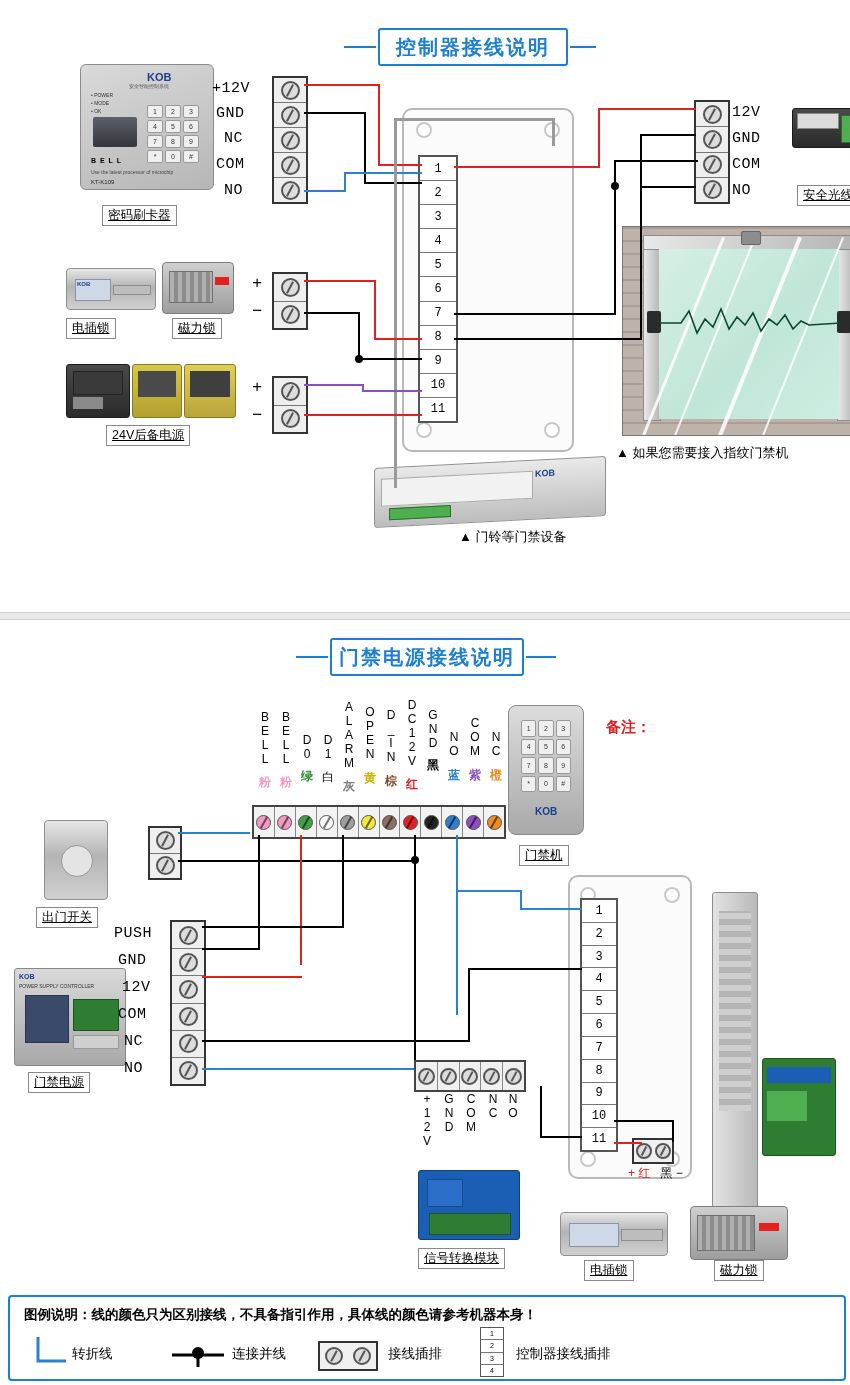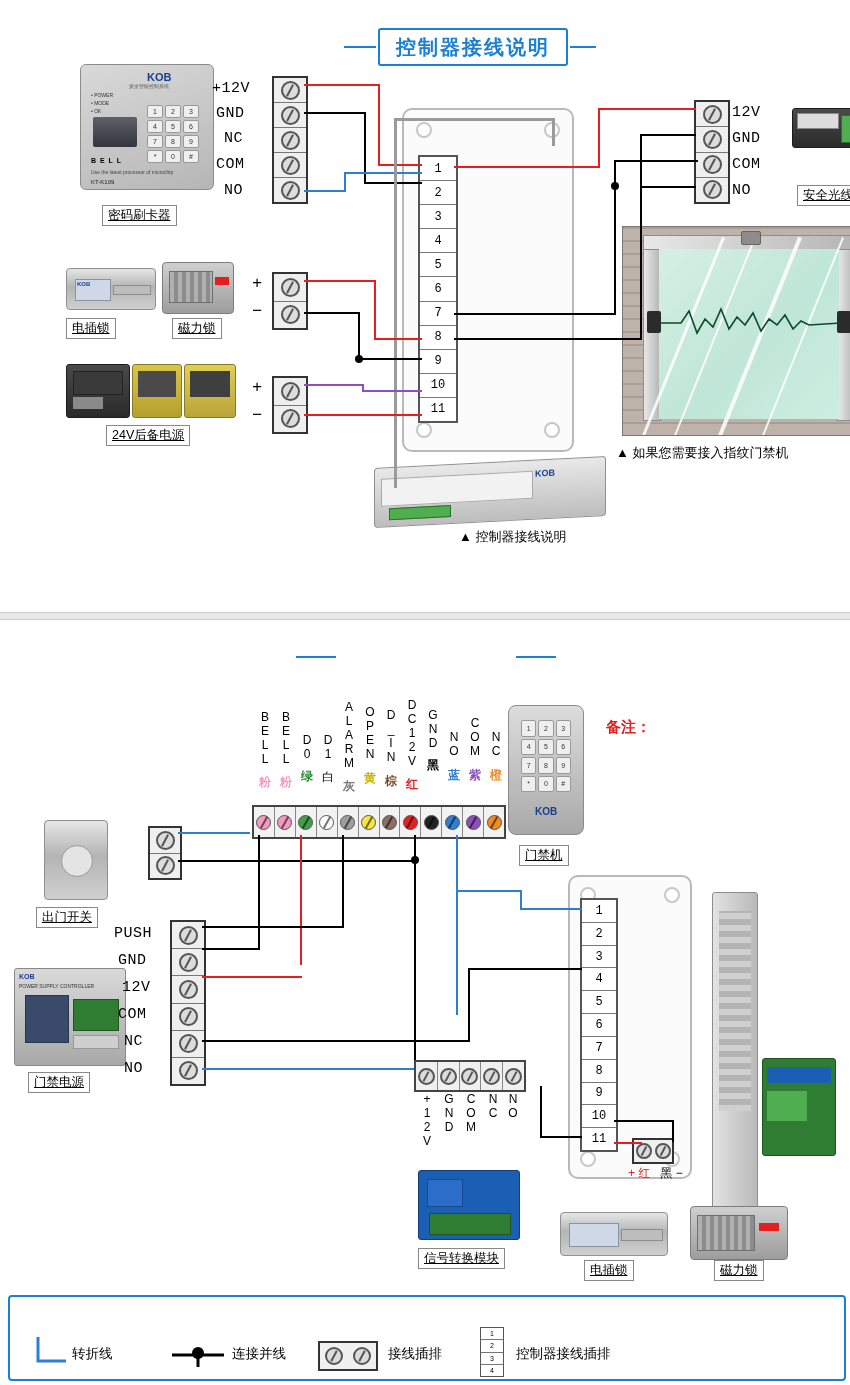--- a/index.html
+++ b/index.html
@@ -243,21 +243,21 @@
     <div class="numcell">9</div>
     <div class="numcell">10</div>
     <div class="numcell">11</div>
   </div>
 
   <div class="dev" style="left:330px;top:462px;width:230px;height:58px;background:linear-gradient(180deg,#e9e9e9,#bdbdbd);border:1px solid #8f8f8f;border-radius:4px;transform:skewY(-3deg);">
     <div style="position:absolute;left:6px;top:10px;width:150px;height:26px;background:#f2f2f2;border:1px solid #aaa;"></div>
     <div style="position:absolute;left:160px;top:8px;font-size:9px;font-weight:bold;color:#1b3f8f;">KOB</div>
     <div style="position:absolute;left:14px;top:40px;width:60px;height:10px;background:#4fae4f;border:1px solid #2c6e2c;"></div>
   </div>
-  <div class="capnb" style="left:415px;top:528px;">▲ 控制器接线说明</div>
+  <div class="capnb" style="left:415px;top:528px;">▲ 门铃等门禁设备</div>
 
   <div class="doorwrap" style="left:578px;top:226px;width:252px;height:208px;">
     <div class="brick" style="left:0;top:0;width:252px;height:208px;"></div>
     <div class="frame" style="left:20px;top:8px;width:212px;height:14px;"></div>
     <div class="frame" style="left:20px;top:22px;width:16px;height:170px;"></div>
     <div class="frame" style="right:20px;top:22px;width:16px;height:170px;"></div>
     <div class="glass" style="left:36px;top:22px;width:180px;height:170px;">
       <div class="glassline" style="left:20px;top:-20px;width:3px;height:230px;"></div>
       <div class="glassline" style="left:52px;top:-20px;width:2px;height:230px;"></div>
       <div class="glassline" style="left:96px;top:-20px;width:4px;height:230px;"></div>
@@ -314,20 +314,21 @@
   <div class="w wh" style="left:596px;top:186px;width:56px;"></div>
 
 </div>
 
 <div id="divider"></div>
 
 <div class="sec" id="sec2">
 
   <div class="title-wing" style="left:296px;top:36px;width:40px;"></div>
   <div class="title-wing" style="left:516px;top:36px;width:40px;"></div>
+  <div class="title-banner" style="left:330px;top:18px;width:190px;">门禁电源接线说明</div>
 
   <div class="colorstrip" style="left:252px;top:185px;width:250px;height:30px;">
     <div class="cs-cell">
         <span class="cs-dot" style="background:#f49ac1"></span>
       </div>
     <div class="cs-cell">
         <span class="cs-dot" style="background:#f49ac1"></span>
       </div>
     <div class="cs-cell">
         <span class="cs-dot" style="background:#43a047"></span>
@@ -576,20 +577,21 @@
 
   <div class="w wv" style="left:540px;top:468px;height:50px;"></div>
   <div class="w wh" style="left:540px;top:466px;width:2px;"></div>
   <div class="w wh" style="left:540px;top:516px;width:42px;"></div>
   <div class="w wh red" style="left:614px;top:522px;width:28px;"></div>
   <div class="w wh" style="left:614px;top:500px;width:60px;"></div>
   <div class="w wv" style="left:672px;top:500px;height:22px;"></div>
 </div>
 
 <div id="legend">
+  <div class="lg-title">图例说明：线的颜色只为区别接线，不具备指引作用，具体线的颜色请参考机器本身！</div>
 
   <svg style="position:absolute;left:22px;top:38px;" width="40" height="34">
     <polyline points="6,2 6,26 34,26" fill="none" stroke="#2f7fd0" stroke-width="3"></polyline>
   </svg>
   <div class="lg-item" style="left:62px;top:48px;">转折线</div>
 
   <svg style="position:absolute;left:160px;top:38px;" width="56" height="34">
     <line x1="2" y1="20" x2="54" y2="20" stroke="#000" stroke-width="3"></line>
     <line x1="28" y1="20" x2="28" y2="32" stroke="#000" stroke-width="3"></line>
     <circle cx="28" cy="18" r="6" fill="#000"></circle>

